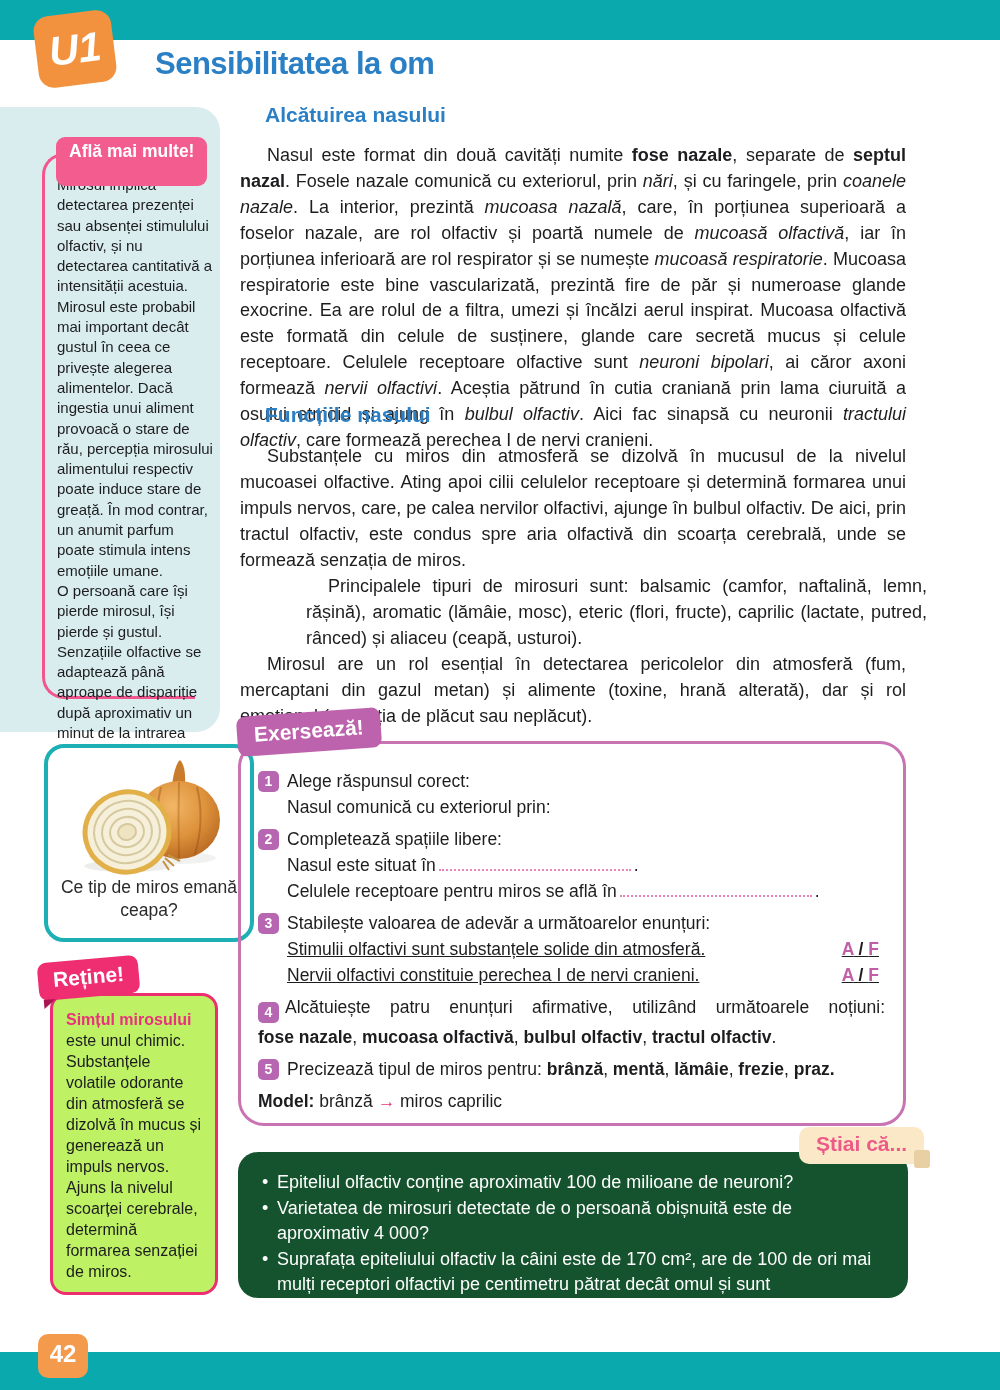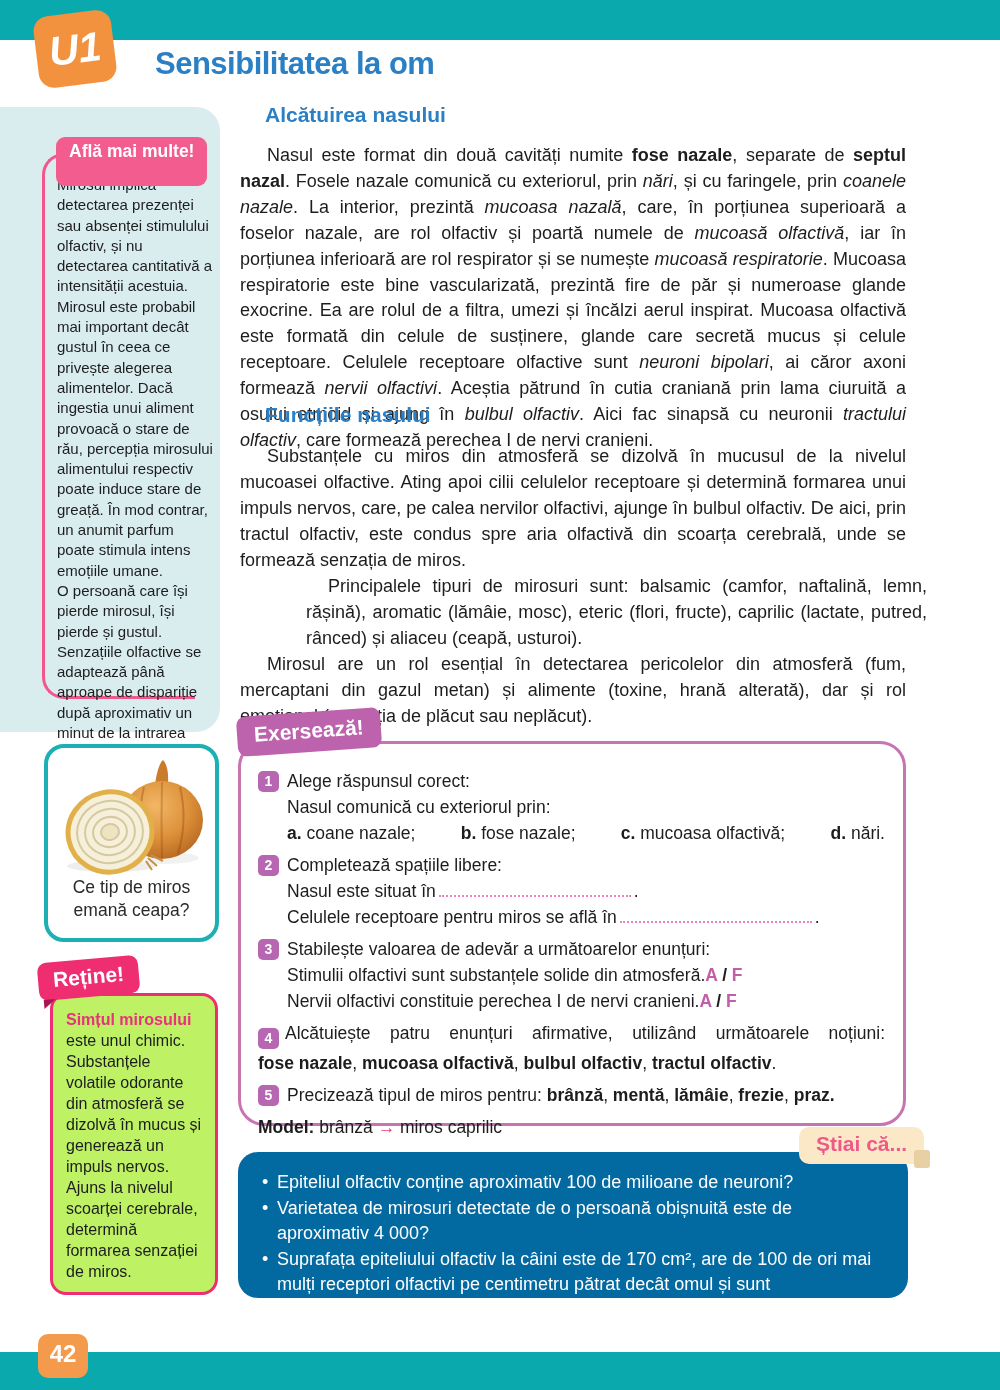--- a/index.html
+++ b/index.html
@@ -24,21 +24,21 @@
   .sidebar{position:absolute;left:0;top:107px;width:220px;height:625px;background:#d9edef;border-radius:0 24px 24px 0;}
   .pink-bracket{position:absolute;left:42px;top:153px;width:150px;height:540px;
     border-left:3px solid #f2568c;border-top:3px solid #f2568c;border-bottom:3px solid #f2568c;
     border-radius:22px 0 0 22px;}
   .afla-label{position:absolute;left:56px;top:137px;background:#f25c8e;color:#fff;font-weight:700;
     font-size:17.5px;padding:4px 13px 24px;border-radius:9px;z-index:2;}
   .sidebar-text{position:absolute;left:57px;top:175px;width:158px;font-size:15px;line-height:20.3px;
     color:#1d1d1f;white-space:pre-line;}
 
   
-  .onion-card{position:absolute;left:44px;top:744px;width:175px;height:198px;background:#fff;
+  .onion-card{position:absolute;left:44px;top:744px;width:210px;height:198px;background:#fff;
     border:4px solid #1cb0b4;border-radius:20px;box-sizing:border-box;}
   .onion-svg{display:block;margin:6px auto 0;}
   .onion-caption{text-align:center;font-size:17.5px;line-height:23px;color:#2a2a2a;margin-top:0;}
 
   
   .retine-label{position:absolute;left:38px;top:959px;background:#ee2e70;color:#fff;font-weight:700;
     font-size:21px;padding:6px 15px 8px;border-radius:9px;transform:rotate(-5deg);z-index:2;}
   .retine-label::after{content:"";position:absolute;left:4px;bottom:-8px;border-style:solid;
     border-width:9px 12px 0 0;border-color:#a91552 transparent transparent transparent;}
   .retine-card{position:absolute;left:50px;top:993px;width:168px;height:302px;background:#bef264;
@@ -61,32 +61,32 @@
     font-size:21px;padding:7px 17px 9px;border-radius:9px;transform:rotate(-4deg);z-index:2;}
   .ex-box{position:absolute;left:238px;top:741px;width:668px;height:385px;border:3.5px solid #c873b2;
     border-radius:26px;box-sizing:border-box;padding:26px 18px 0 17px;font-size:17.5px;color:#1d1d1f;}
   .ex-item{margin-bottom:9px;}
   .ex-row{display:flex;align-items:flex-start;gap:8px;line-height:23px;margin-bottom:3px;}
   .ex-sub{margin-left:29px;line-height:23px;margin-bottom:3px;}
   .nbadge{flex:0 0 21px;width:21px;height:21px;background:#b766b2;color:#fff;border-radius:5px;
     display:inline-flex;align-items:center;justify-content:center;font-size:14px;font-weight:700;margin-top:1px;}
   .options-row{display:flex;width:598px;justify-content:space-between;}
   .dots{display:inline-block;width:192px;border-bottom:2.5px dotted #e884b8;height:14px;margin:0 3px;}
-  .st-row{display:flex;margin-left:29px;line-height:23px;margin-bottom:3px;padding-right:6px;}
+  .st-row{display:flex;justify-content:space-between;margin-left:29px;line-height:23px;margin-bottom:3px;padding-right:6px;text-decoration:underline;}
   .justify-line{text-align:justify;text-align-last:justify;line-height:23px;margin-bottom:3px;}
   .justify-line .nbadge{vertical-align:-4px;margin-right:6px;}
   .bold-line{line-height:23px;margin-bottom:3px;}
   .model-line{line-height:23px;margin-top:6px;}
 
   
   .stiai-label{position:absolute;left:799px;top:1127px;background:#fbe8c6;color:#ee5a87;font-weight:700;
     font-size:21px;padding:5px 17px 8px;border-radius:10px;z-index:2;}
   .stiai-label::after{content:"";position:absolute;right:-6px;bottom:-4px;width:16px;height:18px;
     background:#e8cfa4;border-radius:3px;z-index:-1;}
-  .stiai-box{position:absolute;left:238px;top:1152px;width:670px;height:146px;background:#0369a1;
+  .stiai-box{position:absolute;left:238px;top:1152px;width:670px;height:146px;background:#14532d;
     border-radius:20px;box-sizing:border-box;padding:18px 24px 0 22px;color:#fff;}
   .stiai-box ul{margin:0;padding:0;list-style:none;}
   .stiai-box li{position:relative;padding-left:17px;font-size:18px;line-height:25.5px;}
   .stiai-box li::before{content:"\2022";position:absolute;left:2px;}
 
   .page-badge{position:absolute;left:38px;top:1334px;width:50px;height:44px;background:#f49a4d;
     border-radius:10px;color:#fff;font-weight:700;font-size:24px;display:flex;justify-content:center;
     padding-top:6px;box-sizing:border-box;z-index:2;}
 </style>
 </head>
@@ -146,26 +146,20 @@
 
 <div class="ex-label">Exersează!</div>
 <div class="ex-box">
 
   <div class="ex-item">
     <div class="ex-row">
       <span class="nbadge">1</span>
       <span>Alege răspunsul corect:</span>
     </div>
     <div class="ex-sub">Nasul comunică cu exteriorul prin:</div>
-    <div class="ex-sub options-row">
-      <span><span class="seg-b">a.</span><span> coane nazale;</span></span>
-      <span><span class="seg-b">b.</span><span> fose nazale;</span></span>
-      <span><span class="seg-b">c.</span><span> mucoasa olfactivă;</span></span>
-      <span><span class="seg-b">d.</span><span> nări.</span></span>
-    </div>
   </div>
 
   <div class="ex-item">
     <div class="ex-row">
       <span class="nbadge">2</span>
       <span>Completează spațiile libere:</span>
     </div>
     <div class="ex-sub">
       <span>Nasul este situat în</span><span class="dots"></span><span>.</span>
     </div>

